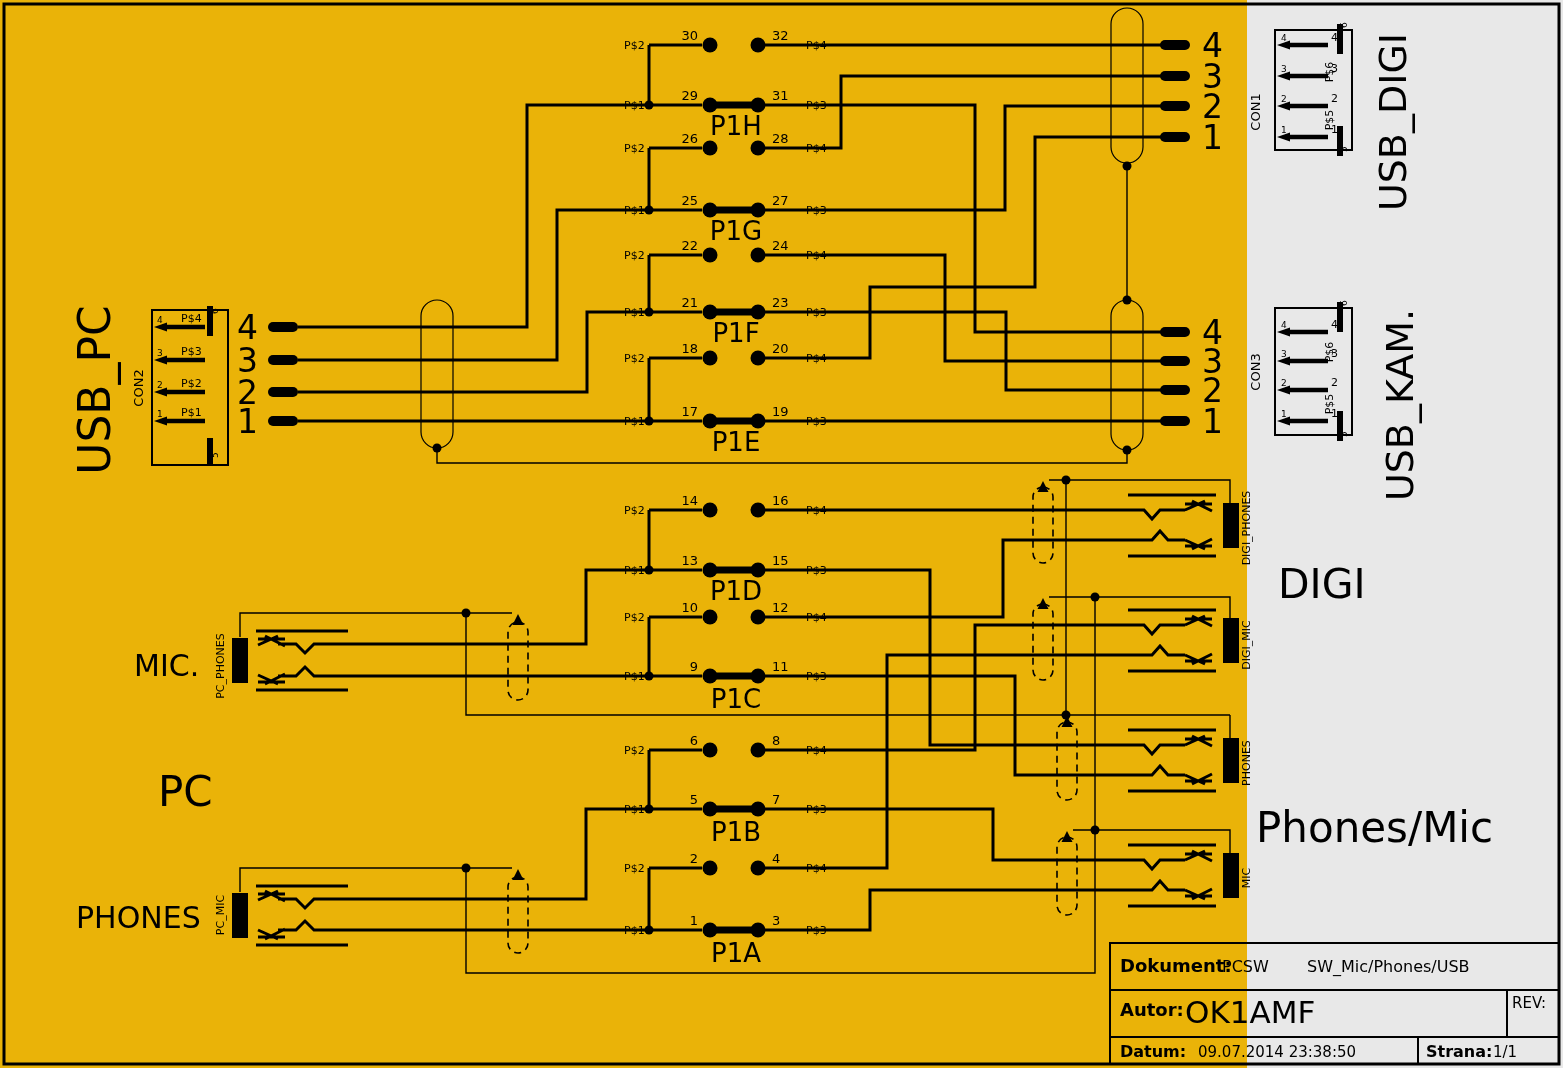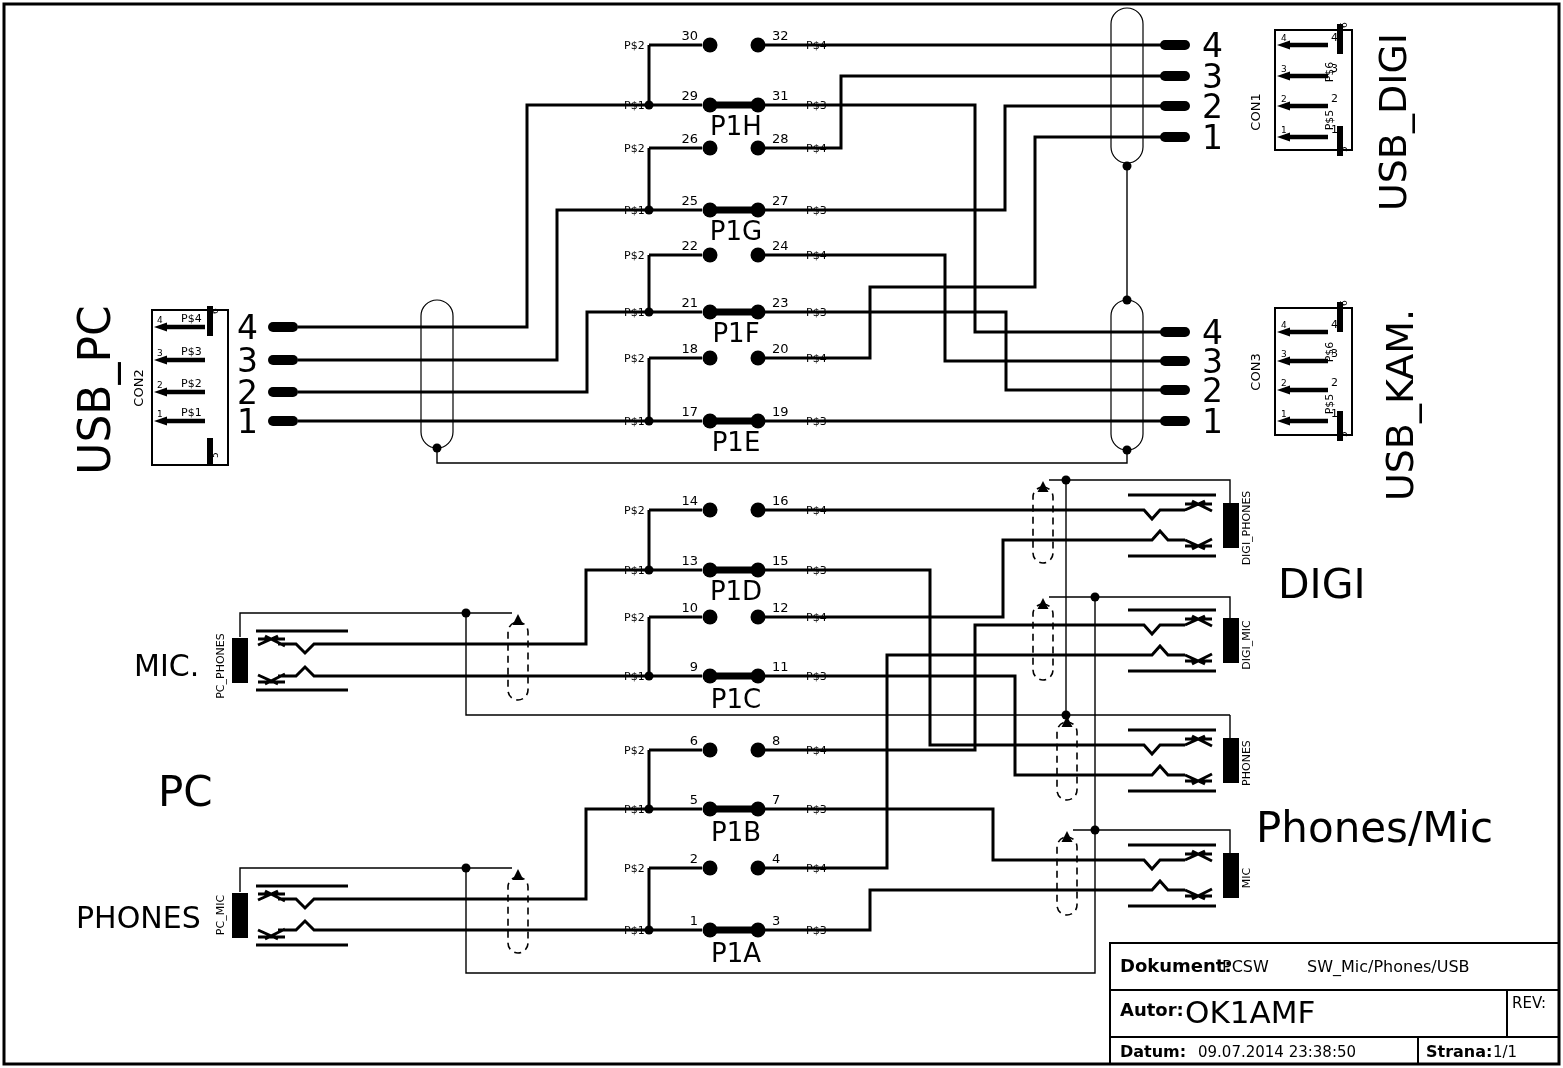--- a/index.html
+++ b/index.html
@@ -1,16 +1,16 @@
 <!DOCTYPE html>
 <html><head>
 <meta charset="utf-8">
 <style>
   html,body{margin:0;padding:0;background:#e8e8e8;}
-  #page{position:relative;width:1563px;height:1068px;background:#ffffff;font-family:"DejaVu Sans",sans-serif;}
+  #page{position:relative;width:1247px;height:1068px;background:#eab308;font-family:"DejaVu Sans",sans-serif;}
   svg{position:absolute;left:0;top:0;}
   svg text{fill:#000;font-family:"DejaVu Sans",sans-serif;}
   .w3{stroke:#000;stroke-width:3;fill:none;}
   .w1{stroke:#000;stroke-width:1.4;fill:none;}
   .w4{stroke:#000;stroke-width:4.5;fill:none;}
   .w5{stroke:#000;stroke-width:6;fill:none;}
   .jk{stroke:#000;stroke-width:3;fill:none;}
   .bx{stroke:#000;stroke-width:2;fill:none;}
   .cap-d{stroke:#000;stroke-width:1.6;fill:none;stroke-dasharray:7 5;}
   .cap-s{stroke:#000;stroke-width:1.2;fill:none;}

